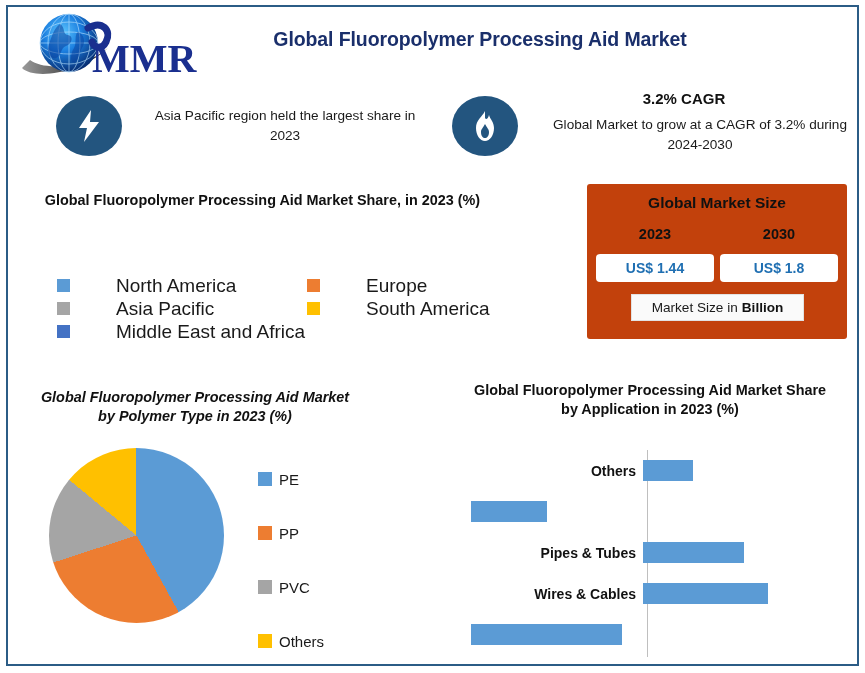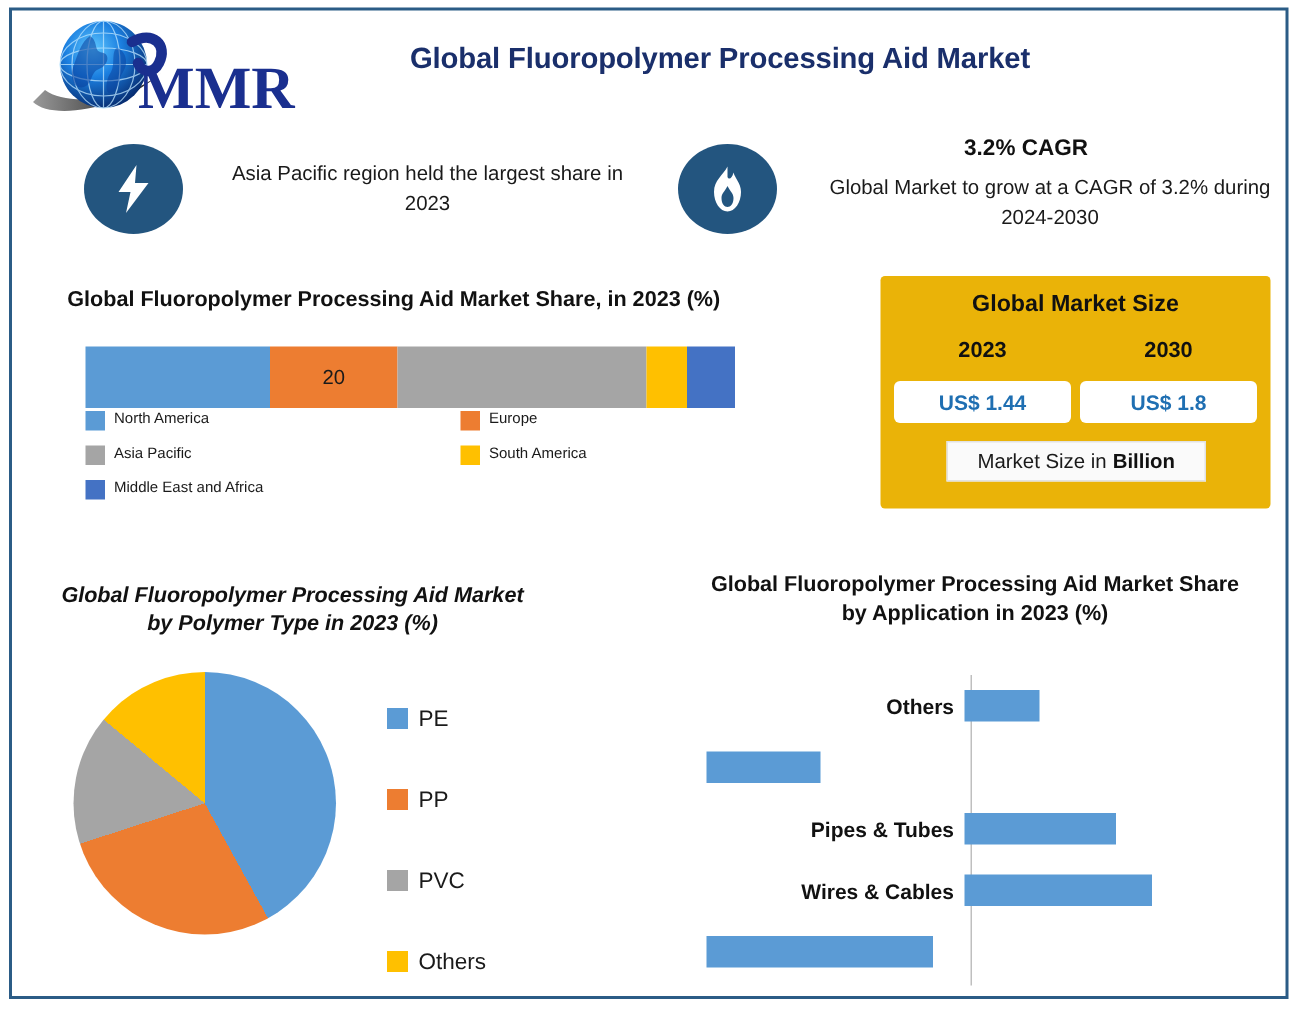--- a/index.html
+++ b/index.html
@@ -113,42 +113,43 @@
 
   .legend-grid {
     position: absolute;
     left: 57px;
     top: 274px;
     width: 440px;
   }
   .legend-row { display: flex; }
   .legend-item {
     display: flex;
-    align-items: flex-start;
+    align-items: center;
     height: 23px;
-    font-size: 10px;
+    font-size: 19px;
     color: #1a1a1a;
+    gap: 40px;
   }
   .legend-item .sw {
     width: 13px;
     height: 13px;
     margin-right: 6px;
     flex: none;
   }
   .legend-col-a { width: 250px; }
   .legend-col-b { width: 190px; }
 
   
   .ms-panel {
     position: absolute;
     left: 587px;
     top: 184px;
     width: 260px;
     height: 155px;
-    background: #eab308;
+    background: #c2410c;
     border-radius: 3px;
   }
   .ms-title {
     position: absolute;
     top: 10px;
     left: 0;
     width: 100%;
     text-align: center;
     font-size: 15.5px;
     font-weight: bold;
@@ -317,27 +318,20 @@
   <div class="icon-circle" id="flame-circle">
     <svg width="26" height="32" viewBox="0 0 26 32">
       <path d="M13 1 C10 7 4 10 4 18 C4 25 8 31 13 31 C18 31 22 25 22 18 C22 12 18 9 17 5 C16 9 14 10 13 8 Z" fill="#ffffff"></path>
       <path d="M13 14 C11 18 9 19 9 22 C9 26 11 28 13 28 C15 28 17 26 17 22 C17 19 15 18 13 14 Z" fill="#23557f"></path>
     </svg>
   </div>
   <div class="cagr-head">3.2% CAGR</div>
   <div class="blurb" id="cagr-blurb">Global Market to grow at a CAGR of 3.2% during 2024-2030</div>
 
   <div class="sec-title" id="share-title">Global Fluoropolymer Processing Aid Market Share, in 2023 (%)</div>
-  <div class="stacked-bar" id="regional-stacked-bar">
-      <div class="seg" style="width: 28.4314%; background: rgb(91, 155, 213);"></div>
-      <div class="seg" style="width: 19.6078%; background: rgb(237, 125, 49);">20</div>
-      <div class="seg" style="width: 38.2353%; background: rgb(165, 165, 165);"></div>
-      <div class="seg" style="width: 6.37255%; background: rgb(255, 192, 0);"></div>
-      <div class="seg" style="width: 7.35294%; background: rgb(68, 114, 196);"></div>
-    </div>
   <div class="legend-grid">
     <div class="legend-row">
       <div class="legend-item legend-col-a">
         <span class="sw" style="background: rgb(91, 155, 213);"></span>
         <span>North America</span>
       </div>
       <div class="legend-item legend-col-b">
         <span class="sw" style="background: rgb(237, 125, 49);"></span>
         <span>Europe</span>
       </div>

